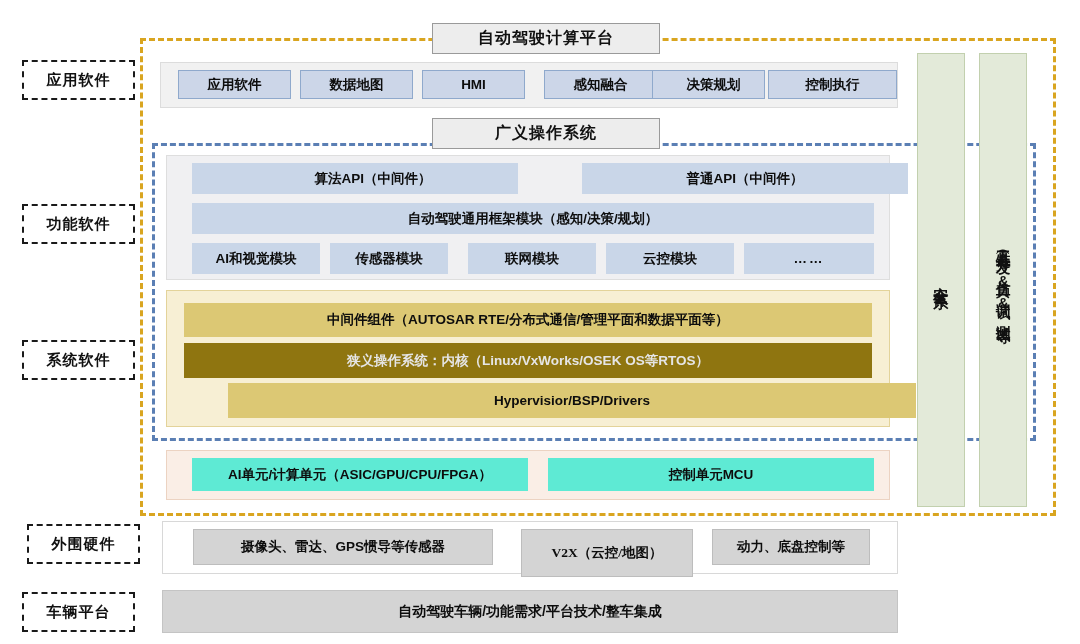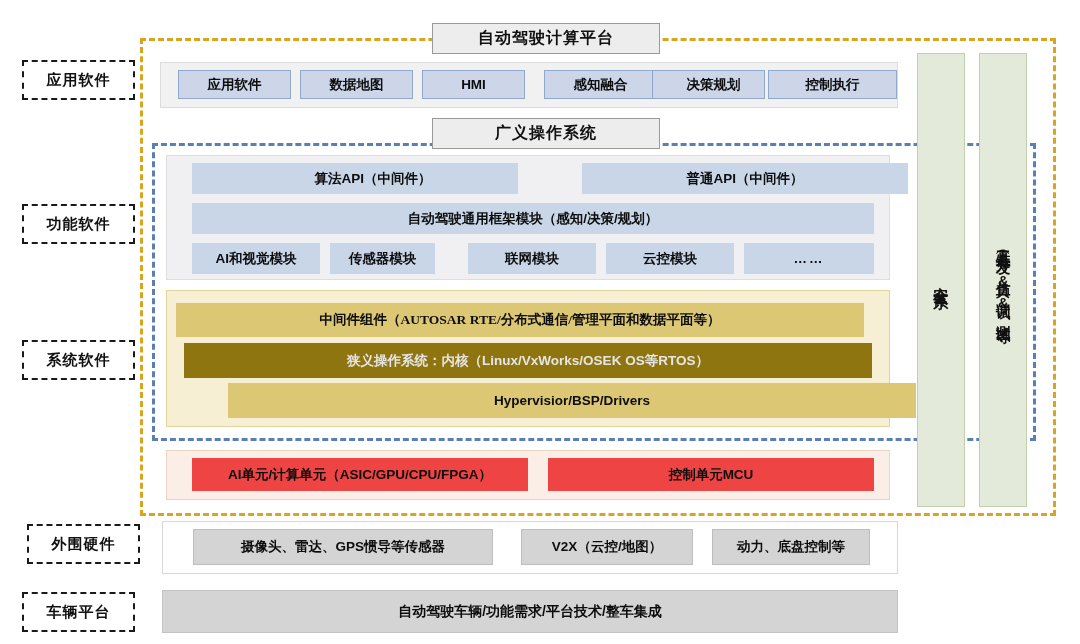--- a/index.html
+++ b/index.html
@@ -39,21 +39,21 @@
   .panel-sys{background:#f7efd4;border:1px solid #e3d39a;}
   .panel-hw{background:#faeee6;border:1px solid #ecd3c2;}
   .panel-periph{background:#fff;border:1px solid #d8d8d8;}
 
   
   .cell{font-size:13.5px;font-weight:bold;color:#0d0d0d;}
   .cell-app{background:#ccd6e8;border:1px solid #8fa9cc;}
   .cell-blue{background:#c9d6e8;border:none;}
   .cell-gold{background:#dcc874;border:none;}
   .cell-gold-dark{background:#8f7510;border:none;color:#e5e5e5;}
-  .cell-hw{background:#ef4444;border:none;}
+  .cell-hw{background:#5eead4;border:none;}
   .cell-gray{background:#d4d4d4;border:1px solid #bdbdbd;}
   .cell-gray-wide{background:#d4d4d4;border:1px solid #c4c4c4;}
   .cell-dots{background:#c9d6e8;border:none;letter-spacing:2px;}
 
   
   .vcol{
     background:#e3ead9;border:1px solid #c2d0ae;
     writing-mode:vertical-rl;text-orientation:upright;
     font-size:15px;font-weight:bold;color:#111;
     letter-spacing:3px;line-height:1.15;
@@ -91,40 +91,40 @@
   <div class="abs title-chip ctr" style="left:432px;top:118px;width:228px;height:31px;">广义操作系统</div>
 
   <div class="abs panel-func" style="left:166px;top:155px;width:724px;height:125px;"></div>
 
   <div class="abs cell cell-blue ctr" style="left:192px;top:163px;width:326px;height:31px;padding-left:36px;">算法API（中间件）</div>
   <div class="abs cell cell-blue ctr" style="left:548px;top:163px;width:326px;height:31px;margin-left:34px;">普通API（中间件）</div>
 
   <div class="abs cell cell-blue ctr" style="left:192px;top:203px;width:682px;height:31px;">自动驾驶通用框架模块（感知/决策/规划）</div>
 
   <div class="abs cell cell-blue ctr" style="left:192px;top:243px;width:128px;height:31px;">AI和视觉模块</div>
-  <div class="abs cell cell-blue ctr" style="left:330px;top:243px;width:105px;height:31px;">传感器模块</div>
+  <div class="abs cell cell-blue ctr" style="left:330px;top:243px;width:118px;height:31px;">传感器模块</div>
   <div class="abs cell cell-blue ctr" style="left:468px;top:243px;width:128px;height:31px;">联网模块</div>
   <div class="abs cell cell-blue ctr" style="left:606px;top:243px;width:128px;height:31px;">云控模块</div>
   <div class="abs cell cell-dots ctr" style="left:744px;top:243px;width:130px;height:31px;">……</div>
 
   <div class="abs panel-sys" style="left:166px;top:290px;width:724px;height:137px;"></div>
 
-  <div class="abs cell cell-gold ctr" style="left:176px;top:303px;width:688px;height:34px;font-family:Liberation Serif, serif;">中间件组件（AUTOSAR RTE/分布式通信/管理平面和数据平面等）</div>
+  <div class="abs cell cell-gold ctr" style="left:184px;top:303px;width:688px;height:34px;">中间件组件（AUTOSAR RTE/分布式通信/管理平面和数据平面等）</div>
   <div class="abs cell cell-gold-dark ctr" style="left:184px;top:343px;width:688px;height:35px;">狭义操作系统：内核（Linux/VxWorks/OSEK OS等RTOS）</div>
   <div class="abs cell cell-gold ctr regular" style="left:184px;top:383px;width:688px;height:35px;">Hypervisior/BSP/Drivers</div>
 
   <div class="abs panel-hw" style="left:166px;top:450px;width:724px;height:50px;"></div>
 
   <div class="abs cell cell-hw ctr" style="left:192px;top:458px;width:336px;height:33px;">AI单元/计算单元（ASIC/GPU/CPU/FPGA）</div>
   <div class="abs cell cell-hw ctr" style="left:548px;top:458px;width:326px;height:33px;">控制单元MCU</div>
 
   <div class="abs vcol ctr" style="left:917px;top:53px;width:48px;height:454px;">安全体系</div>
   <div class="abs vcol small ctr" style="left:979px;top:53px;width:48px;height:454px;">工具链（开发&amp;仿真&amp;调试&amp;测试等）</div>
 
   <div class="abs panel-periph" style="left:162px;top:521px;width:736px;height:53px;"></div>
 
   <div class="abs cell cell-gray ctr" style="left:193px;top:529px;width:300px;height:36px;">摄像头、雷达、GPS惯导等传感器</div>
-  <div class="abs cell cell-gray ctr" style="left:521px;top:529px;width:172px;height:36px;">V2X（云控/地图）</div>
+  <div class="abs cell cell-gray ctr" style="left:521px;top:529px;width:172px;height:48px;font-family:Liberation Serif, serif;">V2X（云控/地图）</div>
   <div class="abs cell cell-gray ctr" style="left:712px;top:529px;width:158px;height:36px;">动力、底盘控制等</div>
 
   <div class="abs cell cell-gray-wide ctr" style="left:162px;top:590px;width:736px;height:43px;font-size:14px;">自动驾驶车辆/功能需求/平台技术/整车集成</div>
 
 </div>
 
 </body></html>

